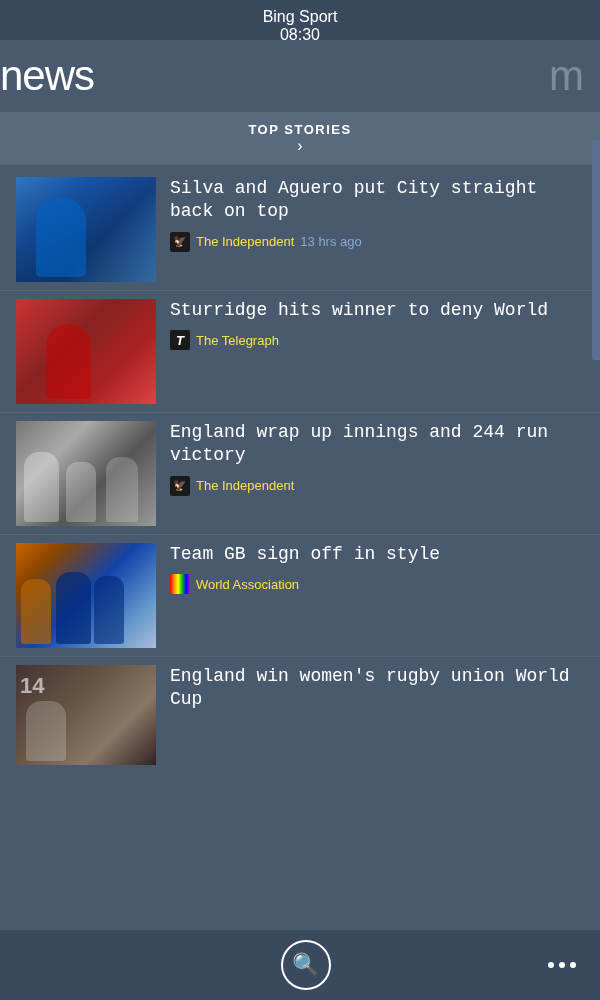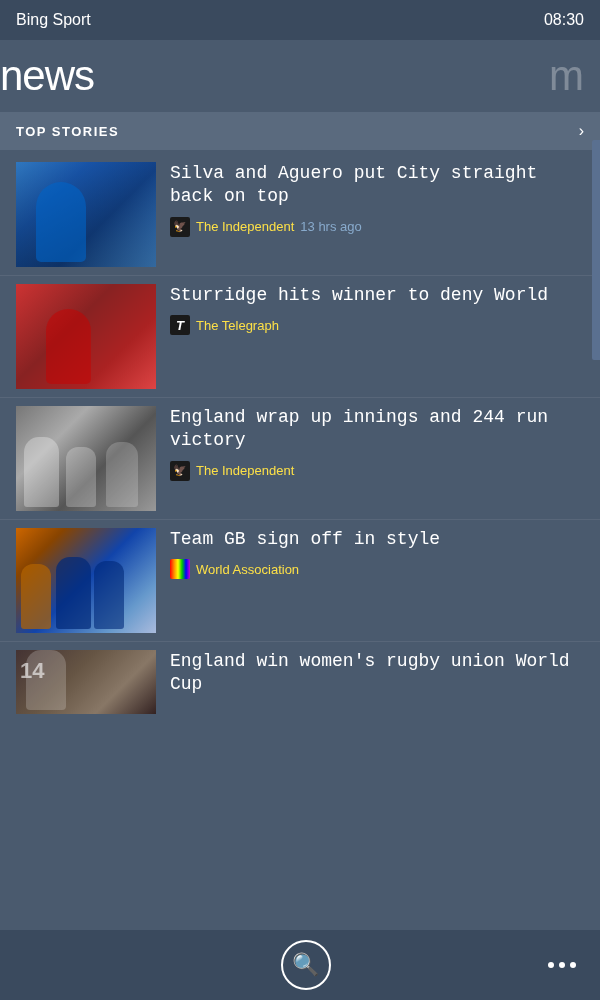--- a/index.html
+++ b/index.html
@@ -15,20 +15,21 @@
     }
 
     
     .status-bar {
       display: flex;
       justify-content: space-between;
       align-items: center;
       padding: 8px 16px;
       background-color: #3a4a5e;
       height: 40px;
+      flex-direction: column;
     }
 
     .status-bar-app {
       font-size: 16px;
       font-weight: 400;
       color: #ffffff;
     }
 
     .status-bar-time {
       font-size: 16px;
@@ -59,20 +60,21 @@
     }
 
     
     .top-stories-bar {
       background-color: #5a6a7e;
       display: flex;
       align-items: center;
       justify-content: space-between;
       padding: 10px 16px;
       margin: 4px 0;
+      flex-direction: column;
     }
 
     .top-stories-label {
       font-size: 13px;
       font-weight: 600;
       color: #ffffff;
       letter-spacing: 1.5px;
       text-transform: uppercase;
     }
 
@@ -359,21 +361,21 @@
     <div class="news-content">
       <span class="news-headline">Team GB sign off in style</span>
       <div class="news-source">
         <div class="source-icon icon-pa" style="width:20px; height:20px; background:linear-gradient(90deg,#ff0000 0%,#ff8800 20%,#ffff00 40%,#00cc00 60%,#0000ff 80%,#cc00cc 100%); border-radius:2px;"></div>
         <span class="source-name">World Association</span>
       </div>
     </div>
   </div>
 
   <div class="news-item" style="min-height:90px;">
-    <div class="news-image img-rugby" style="background: linear-gradient(135deg, #443333 0%, #665544 40%, #887766 70%, #332222 100%); height:64px; position:relative; overflow:hidden;">
+    <div class="news-image img-rugby" style="background: linear-gradient(135deg, #443333 0%, #665544 40%, #887766 70%, #332222 100%); height:100px; position:relative; overflow:hidden;">
       <div style="position:absolute; bottom:4px; left:10px; width:40px; height:60px; background:rgba(255,255,255,0.2); border-radius:15px 15px 4px 4px;"></div>
       <div style="position:absolute; top:8px; left:4px; color:rgba(255,255,255,0.6); font-size:22px; font-weight:bold;">14</div>
     </div>
     <div class="news-content">
       <span class="news-headline">England win women's rugby union World Cup</span>
     </div>
   </div>
 
 </div>
 

